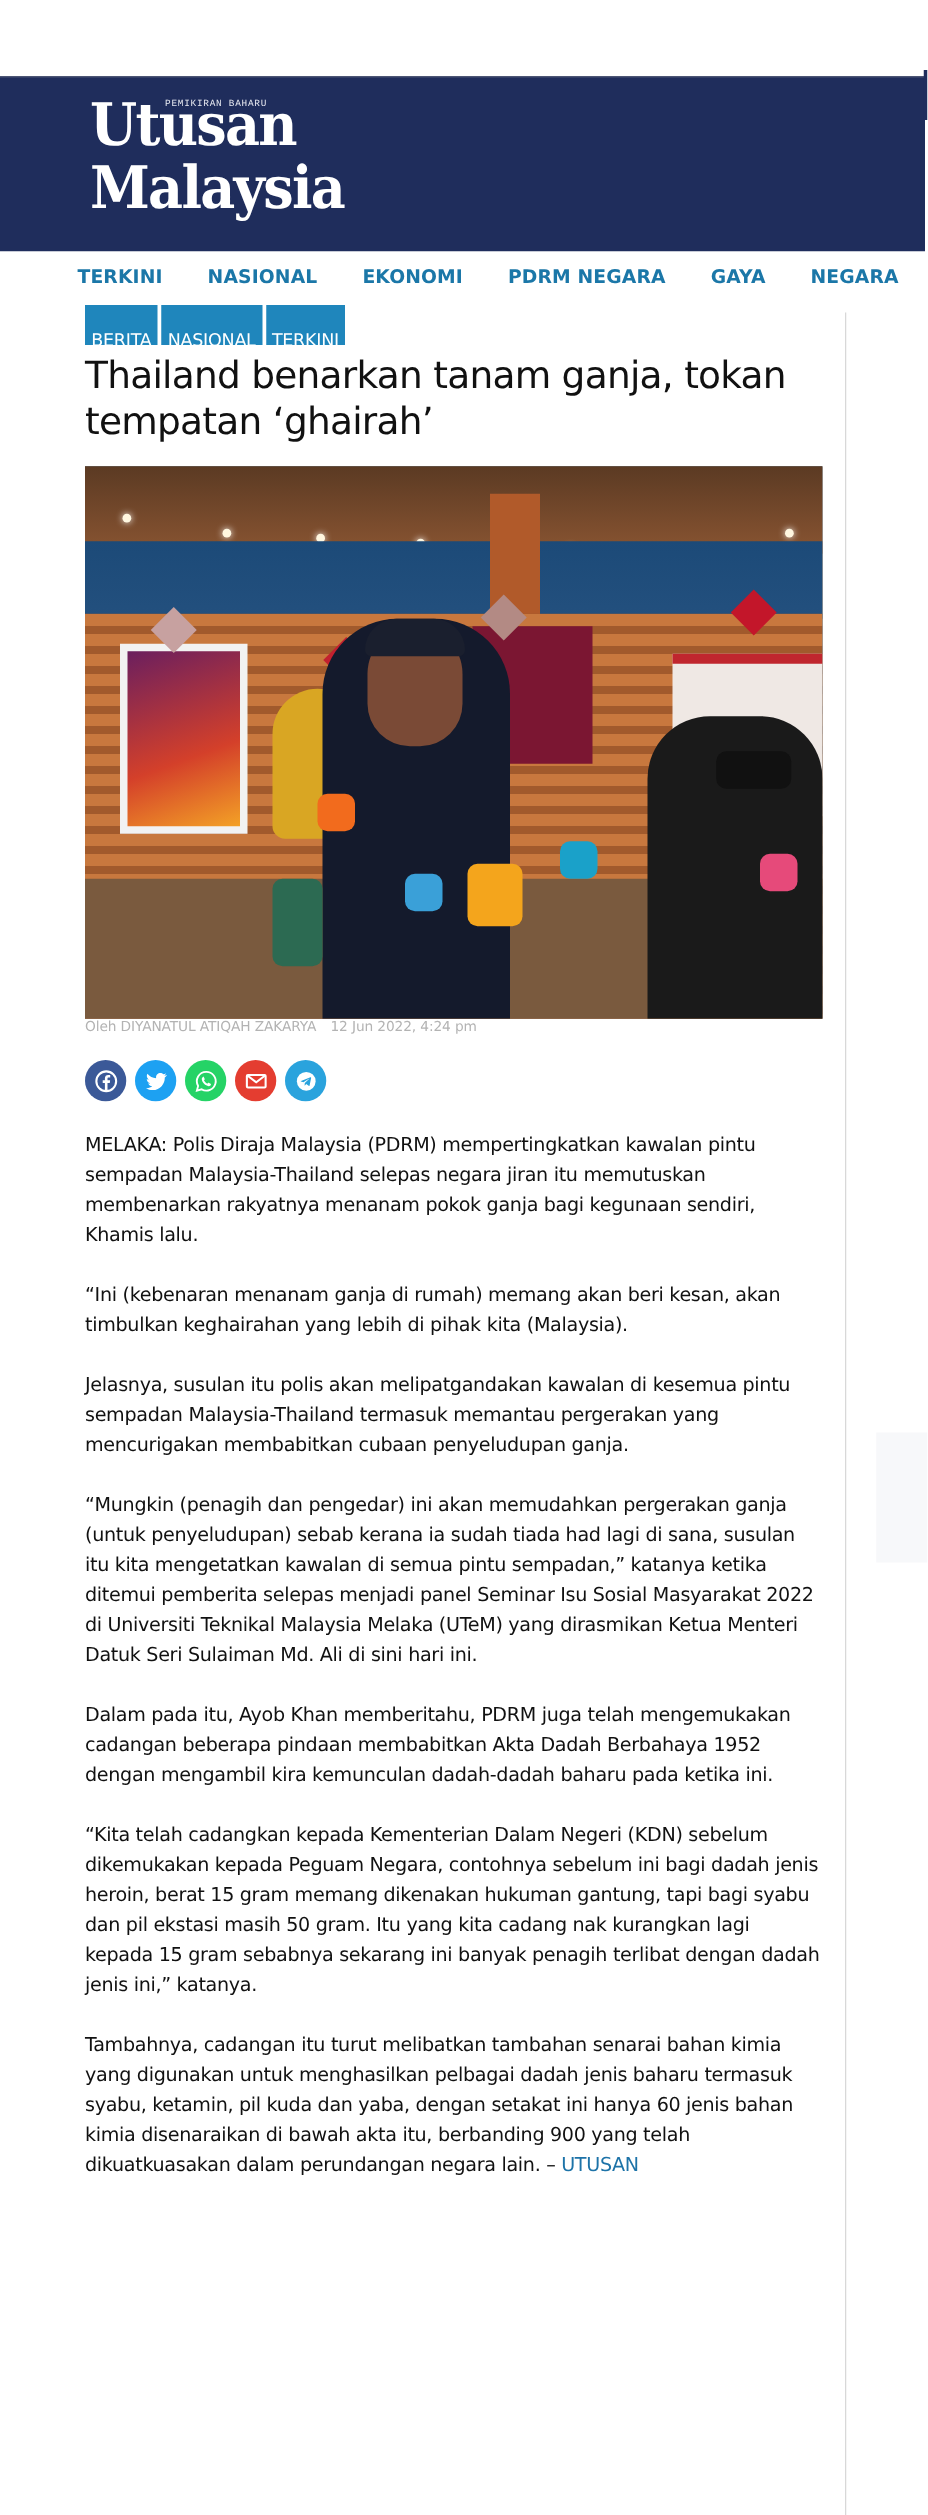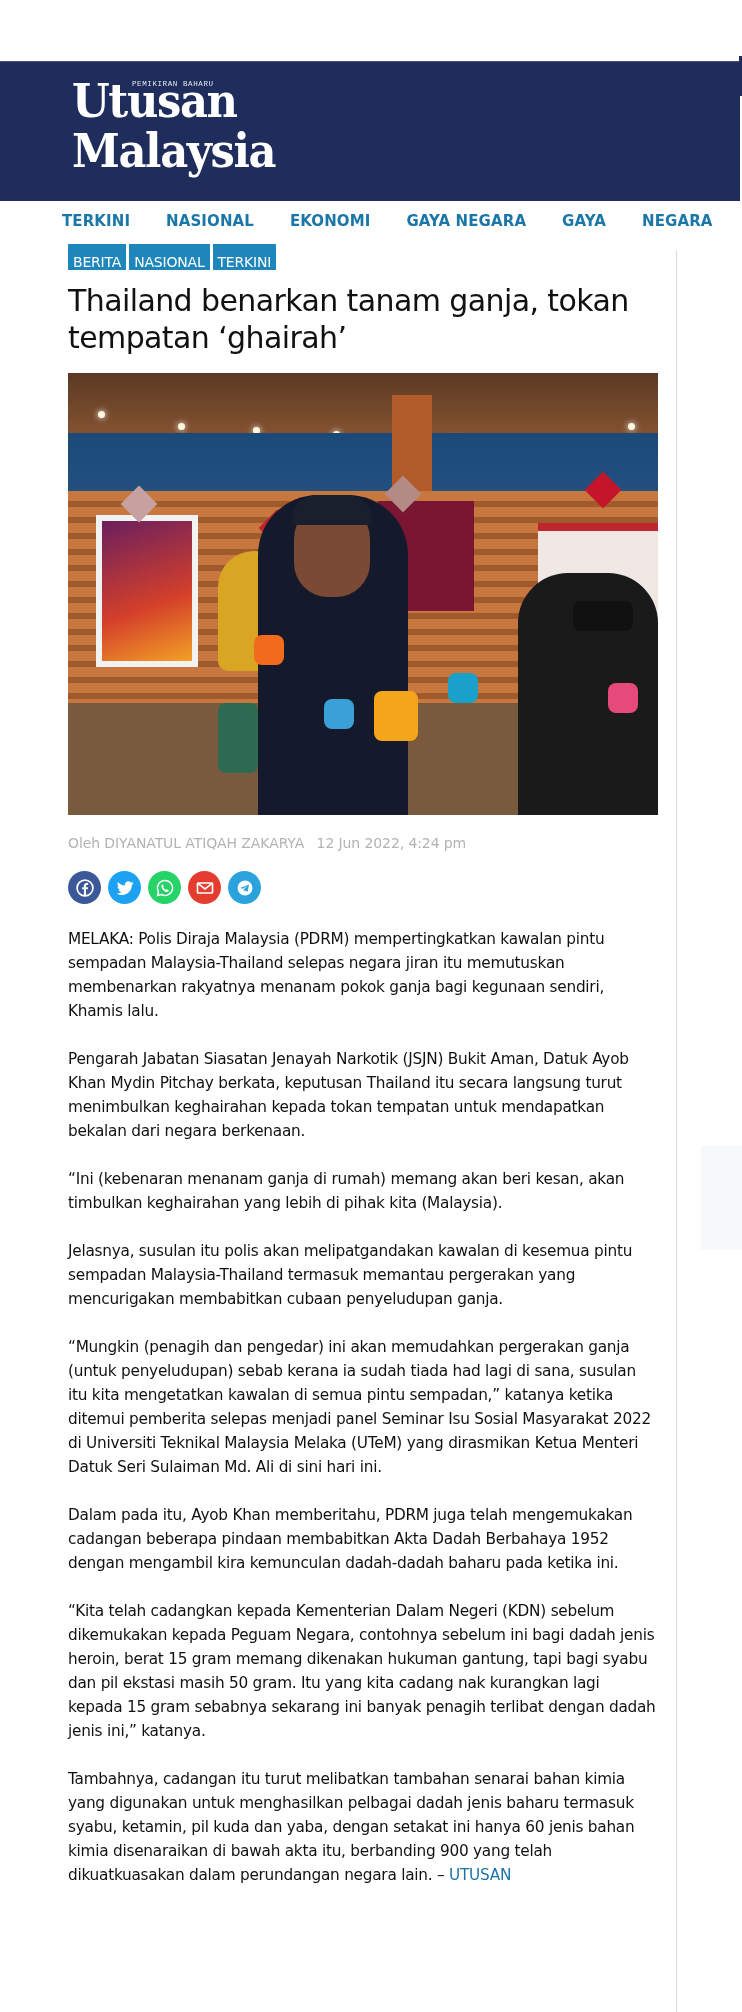--- a/index.html
+++ b/index.html
@@ -40,21 +40,21 @@
     position: absolute; left: 676px; top: 250px; width: 1px; height: 1762px; background: #d8d8d8;
   }
   .side-ad {
     position: absolute; left: 701px; top: 1146px; width: 41px; height: 104px; background: #f7f8fa;
   }
 
   .article { position: absolute; left: 68px; top: 244px; width: 590px; }
 
   .tags { display: flex; gap: 3px; height: 26px; }
   .tag {
-    background: #1f86bc; color: #fff; font-size: 14px; line-height: 26px; padding: 5px 5px;
+    background: #1f86bc; color: #fff; font-size: 14px; line-height: 26px; padding: 16px 5px;
     font-family: "DejaVu Sans", sans-serif; letter-spacing: -0.2px;
   }
 
   .headline {
     margin-top: 12px; font-family: "DejaVu Sans", sans-serif; font-weight: normal;
     font-size: 30px; line-height: 37px; color: #111; letter-spacing: -0.6px;
   }
 
   .hero-image {
     margin-top: 17px; width: 590px; height: 442px; position: relative; overflow: hidden;
@@ -89,21 +89,21 @@
   .hero-image .heart { position: absolute; width: 26px; height: 26px; transform: rotate(45deg); }
   .hero-image .heart.h1 { left: 58px; top: 118px; background: #c7a1a0; }
   .hero-image .heart.h2 { left: 196px; top: 142px; background: #c2212f; }
   .hero-image .heart.h3 { left: 322px; top: 108px; background: #b38a84; }
   .hero-image .heart.h4 { left: 522px; top: 104px; background: #c3162a; }
 
   .caption {
     margin-top: 6px; font-size: 11.5px; line-height: 18px; color: #6d6d6d; letter-spacing: -0.15px;
   }
   .byline {
-    margin-top: 20px; font-size: 14px; color: #b3b3b3; letter-spacing: -0.1px;
+    font-size: 11px; color: #b3b3b3; letter-spacing: -0.1px;
   }
   .byline span + span { margin-left: 8px; }
 
   .share { display: flex; gap: 7px; margin-top: 20px; height: 33px; }
   .share-btn {
     width: 33px; height: 33px; border-radius: 50%; display: flex; align-items: center; justify-content: center;
   }
   .share-btn svg { width: 20px; height: 20px; }
 
   .body { margin-top: 23px; }
@@ -123,21 +123,21 @@
     <span class="logo-line">Utusan</span>
     <span class="logo-line">Malaysia</span>
   </a>
 </header>
 <div class="masthead-right-edge"></div>
 
 <nav class="nav">
   <a class="nav-item">TERKINI</a>
   <a class="nav-item">NASIONAL</a>
   <a class="nav-item">EKONOMI</a>
-  <a class="nav-item">GAYA NEGARA</a>
+  <a class="nav-item">PDRM NEGARA</a>
   <a class="nav-item">GAYA</a>
   <a class="nav-item">NEGARA</a>
 </nav>
 
 <div class="divider-vertical"></div>
 <div class="side-ad"></div>
 
 <article class="article">
   <div class="tags">
     <a class="tag">BERITA</a>
@@ -216,21 +216,20 @@
     <a class="share-btn" style="background:#2aa3dd">
       <svg viewBox="0 0 24 24">
           <circle cx="12" cy="12" r="9" fill="#fff"></circle>
           <path d="M7 11.8l9-3.6c.4-.2.8.1.7.6l-1.5 7.2c-.1.5-.5.6-.9.4l-2.3-1.7-1.1 1.1c-.1.1-.3.2-.5.2l.2-2.4 4.3-3.9c.2-.2 0-.3-.3-.1l-5.3 3.3-2.3-.7c-.5-.1-.5-.5 0-.7z" fill="#2aa3dd"></path>
         </svg>
     </a>
   </div>
 
   <div class="body">
     <p>MELAKA: Polis Diraja Malaysia (PDRM) mempertingkatkan kawalan pintu sempadan Malaysia-Thailand selepas negara jiran itu memutuskan membenarkan rakyatnya menanam pokok ganja bagi kegunaan sendiri, Khamis lalu.</p>
-    <p>Pengarah Jabatan Siasatan Jenayah Narkotik (JSJN) Bukit Aman, Datuk Ayob Khan Mydin Pitchay berkata, keputusan Thailand itu secara langsung turut menimbulkan keghairahan kepada tokan tempatan untuk mendapatkan bekalan dari negara berkenaan.</p>
     <p>“Ini (kebenaran menanam ganja di rumah) memang akan beri kesan, akan timbulkan keghairahan yang lebih di pihak kita (Malaysia).</p>
     <p>Jelasnya, susulan itu polis akan melipatgandakan kawalan di kesemua pintu sempadan Malaysia-Thailand termasuk memantau pergerakan yang mencurigakan membabitkan cubaan penyeludupan ganja.</p>
     <p>“Mungkin (penagih dan pengedar) ini akan memudahkan pergerakan ganja (untuk penyeludupan) sebab kerana ia sudah tiada had lagi di sana, susulan itu kita mengetatkan kawalan di semua pintu sempadan,” katanya ketika ditemui pemberita selepas menjadi panel Seminar Isu Sosial Masyarakat 2022 di Universiti Teknikal Malaysia Melaka (UTeM) yang dirasmikan Ketua Menteri Datuk Seri Sulaiman Md. Ali di sini hari ini.</p>
     <p>Dalam pada itu, Ayob Khan memberitahu, PDRM juga telah mengemukakan cadangan beberapa pindaan membabitkan Akta Dadah Berbahaya 1952 dengan mengambil kira kemunculan dadah-dadah baharu pada ketika ini.</p>
     <p>“Kita telah cadangkan kepada Kementerian Dalam Negeri (KDN) sebelum dikemukakan kepada Peguam Negara, contohnya sebelum ini bagi dadah jenis heroin, berat 15 gram memang dikenakan hukuman gantung, tapi bagi syabu dan pil ekstasi masih 50 gram. Itu yang kita cadang nak kurangkan lagi kepada 15 gram sebabnya sekarang ini banyak penagih terlibat dengan dadah jenis ini,” katanya.</p>
     <p><span>Tambahnya, cadangan itu turut melibatkan tambahan senarai bahan kimia yang digunakan untuk menghasilkan pelbagai dadah jenis baharu termasuk syabu, ketamin, pil kuda dan yaba, dengan setakat ini hanya 60 jenis bahan kimia disenaraikan di bawah akta itu, berbanding 900 yang telah dikuatkuasakan dalam perundangan negara lain. – </span><a>UTUSAN</a></p>
   </div>
 </article>
 
 </body></html>

